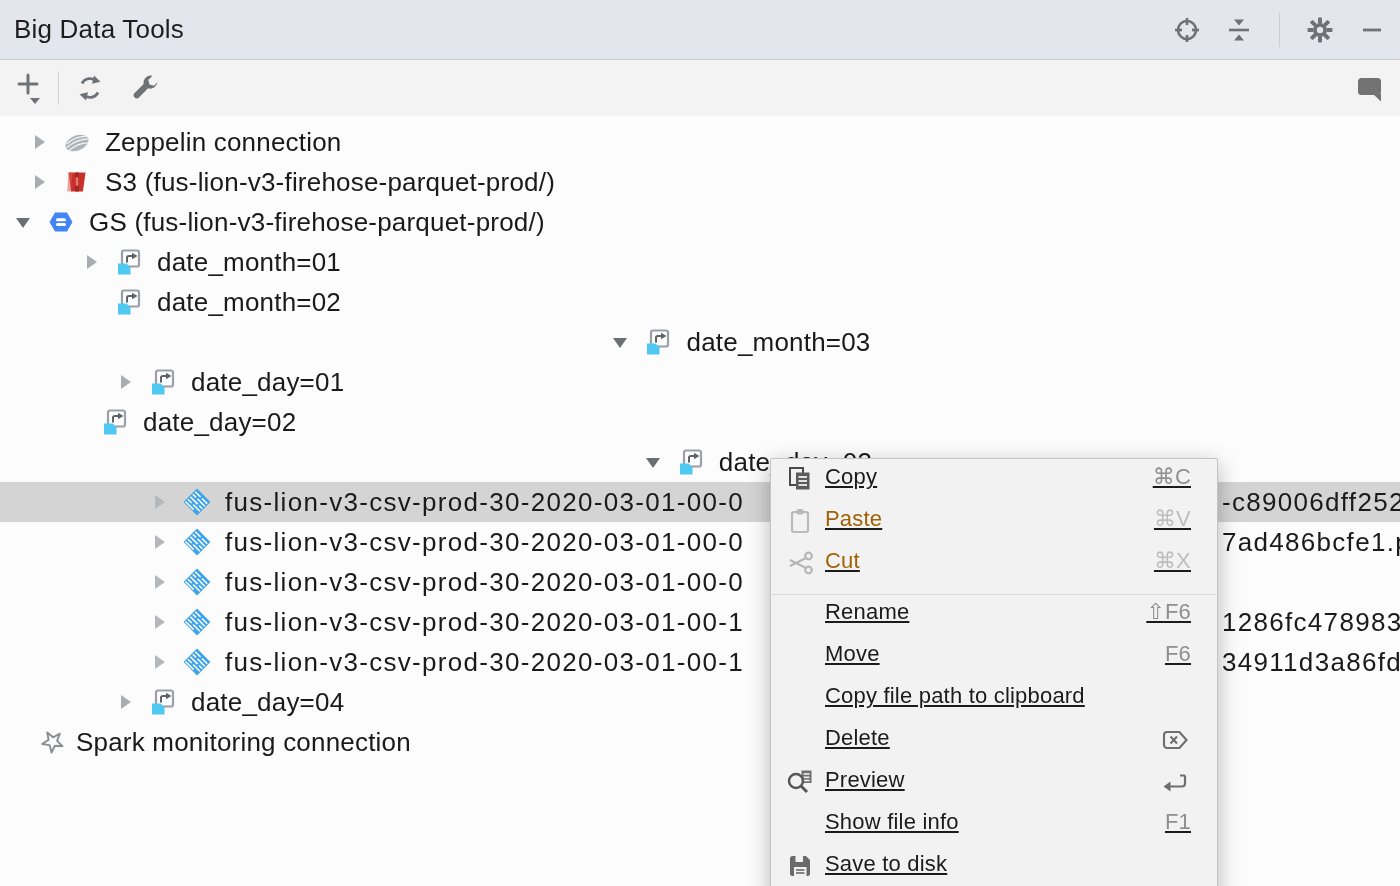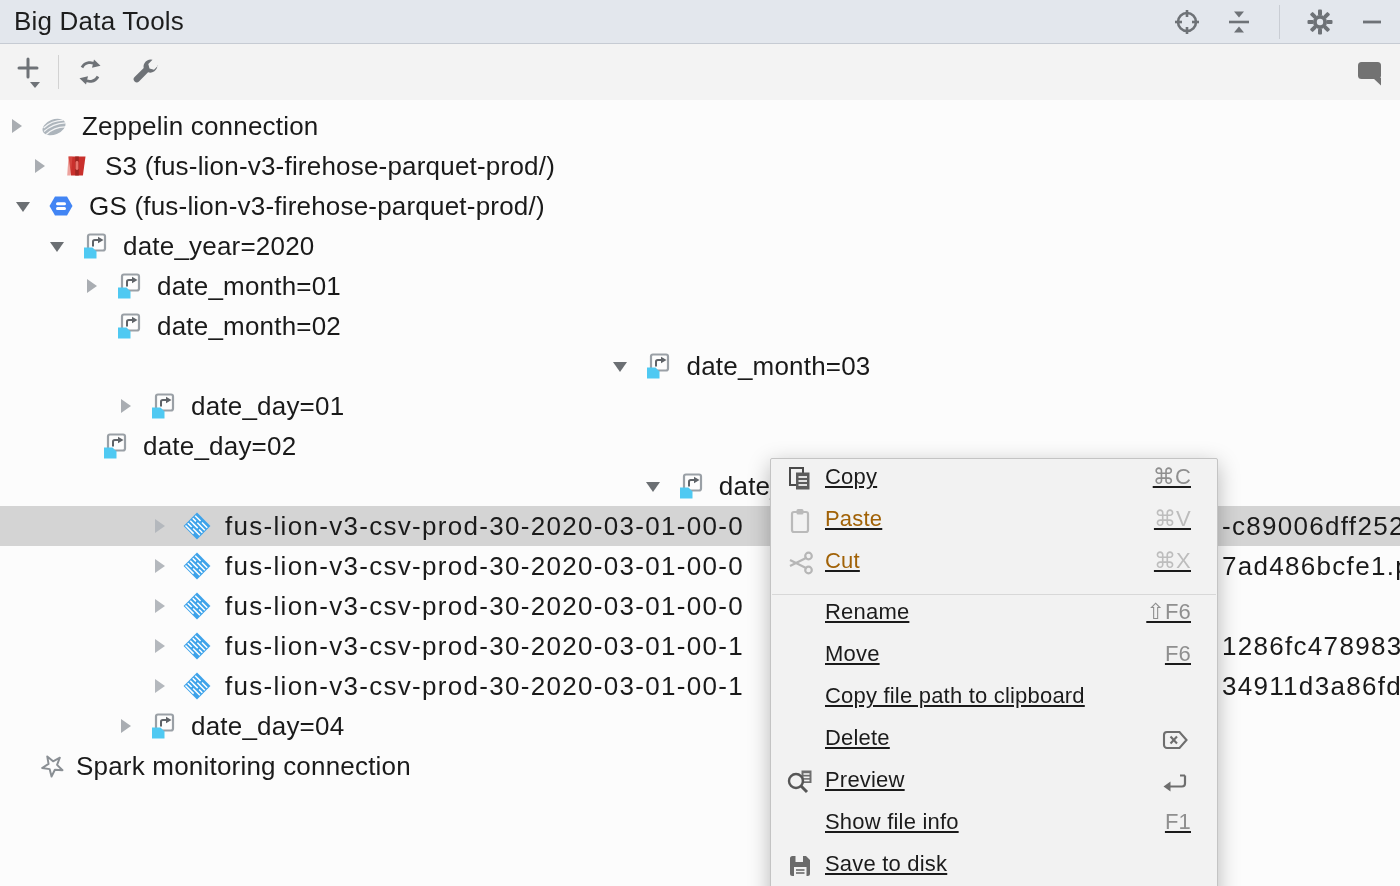--- a/index.html
+++ b/index.html
@@ -2,21 +2,21 @@
 <html><head>
 <meta charset="utf-8">
 <style>
   html,body{margin:0;padding:0;}
   body{
     width:1400px;height:886px;overflow:hidden;position:relative;
     font-family:"Liberation Sans","DejaVu Sans",sans-serif;
     background:#FCFCFC;-webkit-font-smoothing:antialiased;
   }
   .header{
-    height:44px;background:#E3E7ED;border-bottom:1px solid #C6CBD3;
+    height:60px;background:#E3E7ED;border-bottom:1px solid #C6CBD3;
     display:flex;align-items:center;padding:0 14px;box-sizing:border-box;
   }
   .header .title{font-size:26px;color:#1D1D1D;letter-spacing:.2px;}
   .header-actions{margin-left:auto;display:flex;align-items:center;gap:24px;}
   .hsep{width:1px;height:34px;background:#C9CDD4;margin:0 2px;}
   .icon-btn{display:inline-flex;align-items:center;justify-content:center;cursor:default;}
   .toolbar{
     height:56px;background:#F3F3F3;display:flex;align-items:center;
     padding:0 16px;box-sizing:border-box;
   }
@@ -129,21 +129,21 @@
     <span class="spacer"></span>
     <span class="icon-btn">
       <svg width="30" height="30" viewBox="0 0 30 30">
         <rect x="4" y="5" width="23" height="17" rx="3.5" fill="#727272"></rect>
         <polygon points="19,21 27,21 27,28.5" fill="#727272"></polygon>
       </svg>
     </span>
   </div>
 
 <div class="tree" id="tree">
-    <div class="tree-row" style="padding-left: 1px;">
+    <div class="tree-row" style="padding-left: 24px;">
       <span class="chevron-slot">
         <svg width="24" height="24" viewBox="0 0 24 24">
           <path d="M8 5 L18 12 L8 19 Z" fill="#A9ADB2"></path>
         </svg>
       </span>
       <span class="row-icon">
         <svg width="30" height="30" viewBox="0 0 30 30">
           <g transform="rotate(-22 15 16)">
             <ellipse cx="15" cy="16" rx="12" ry="7.5" fill="#ADB5BC"></ellipse>
             <path d="M5 13 Q15 9 26 13 M4 16.5 Q15 12.5 27 16.5 M5 20 Q15 16 25.5 20" stroke="#FFFFFF" stroke-width="1.3" fill="none" opacity=".85"></path>
@@ -175,36 +175,20 @@
         </svg>
       </span>
       <span class="row-icon">
         <svg width="30" height="30" viewBox="0 0 30 30">
           <polygon points="3.5,15 9,5.5 21,5.5 26.5,15 21,24.5 9,24.5" fill="#4285F4"></polygon>
           <rect x="10" y="11.2" width="10" height="3" rx="1.5" fill="#FFFFFF"></rect>
           <rect x="10" y="16" width="10" height="3" rx="1.5" fill="#FFFFFF"></rect>
         </svg>
       </span>
       <span class="row-label">GS (fus-lion-v3-firehose-parquet-prod/)</span>
-    </div>
-    <div class="tree-row" style="padding-left: 42px;">
-      <span class="chevron-slot">
-        <svg width="24" height="24" viewBox="0 0 24 24">
-          <path d="M5 8 L12 18 L19 8 Z" fill="#6B6F73"></path>
-        </svg>
-      </span>
-      <span class="row-icon">
-        <svg width="30" height="30" viewBox="0 0 30 30">
-          <rect x="8" y="3.5" width="17" height="16" rx="2" fill="#FDFDFD" stroke="#9AA0A6" stroke-width="2.2"></rect>
-          <path d="M13 15.5 L13 10.8 Q13 9 14.8 9 L18.5 9" stroke="#5F6368" stroke-width="2" fill="none"></path>
-          <polygon points="18,5.8 23.5,9 18,12.2" fill="#5F6368"></polygon>
-          <polygon points="4,16.5 12.5,16.5 16.5,20.5 16.5,27.5 4,27.5" fill="#4FC9F2"></polygon>
-        </svg>
-      </span>
-      <span class="row-label">date_year=2020</span>
     </div>
     <div class="tree-row" style="padding-left: 76px; align-items: center;">
       <span class="chevron-slot">
         <svg width="24" height="24" viewBox="0 0 24 24">
           <path d="M8 5 L18 12 L8 19 Z" fill="#A9ADB2"></path>
         </svg>
       </span>
       <span class="row-icon">
         <svg width="30" height="30" viewBox="0 0 30 30">
           <rect x="8" y="3.5" width="17" height="16" rx="2" fill="#FDFDFD" stroke="#9AA0A6" stroke-width="2.2"></rect>

